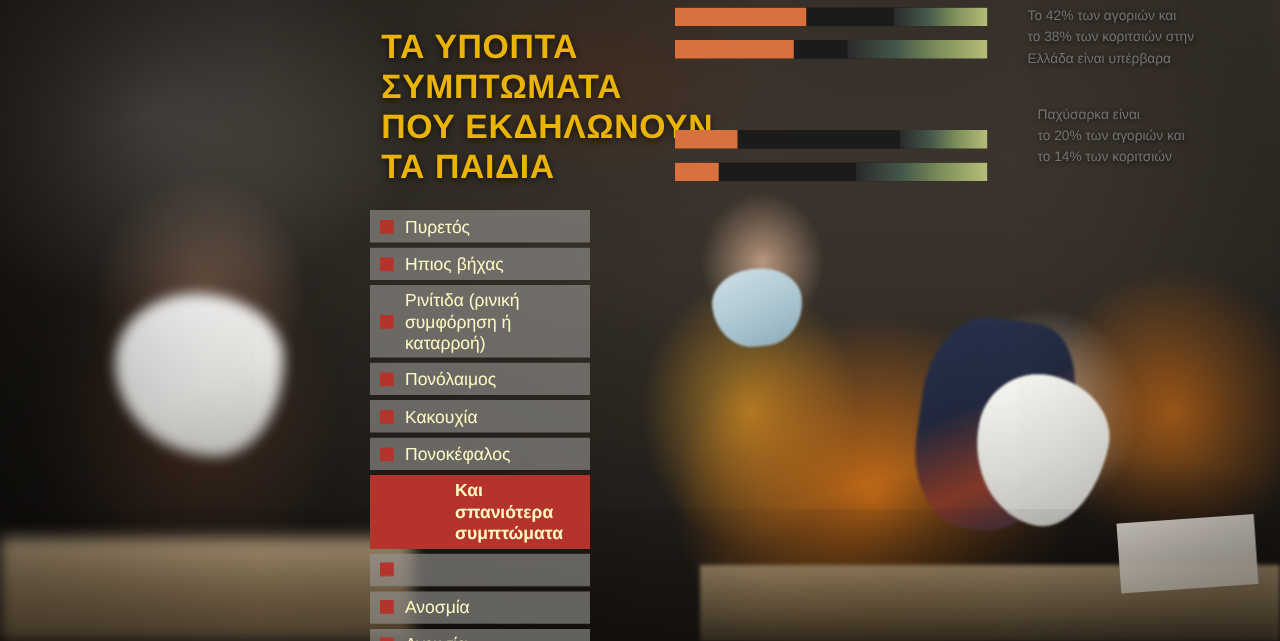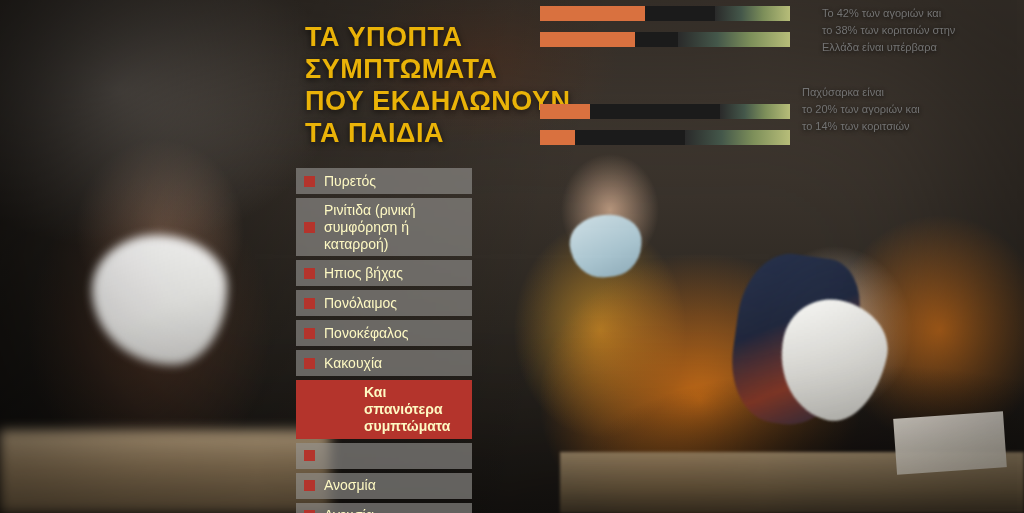--- a/index.html
+++ b/index.html
@@ -218,51 +218,51 @@
   <div class="bar" style="left:540px; top:130px; width:250px;">
     <div class="fill" style="width:14%"></div>
     <div class="tail" style="width:42%"></div>
   </div>
 
   <div class="note" style="left:822px; top:5px;">
     <div>Το 42% των αγοριών και</div>
     <div>το 38% των κοριτσιών στην</div>
     <div>Ελλάδα είναι υπέρβαρα</div>
   </div>
-  <div class="note" style="left:802px; top:84px;">
+  <div class="note" style="left:830px; top:84px;">
     <div>Παχύσαρκα είναι</div>
     <div>το 20% των αγοριών και</div>
     <div>το 14% των κοριτσιών</div>
   </div>
 
   <div class="list">
     <div class="item">
       <span class="sq"></span>
       <span class="label">Πυρετός</span>
     </div>
     <div class="item">
       <span class="sq"></span>
+      <span class="label">Ηπιος βήχας</span>
+    </div>
+    <div class="item">
+      <span class="sq"></span>
       <span class="label">Ρινίτιδα (ρινική συμφόρηση ή καταρροή)</span>
     </div>
     <div class="item">
       <span class="sq"></span>
-      <span class="label">Ηπιος βήχας</span>
-    </div>
-    <div class="item">
-      <span class="sq"></span>
       <span class="label">Πονόλαιμος</span>
     </div>
     <div class="item">
       <span class="sq"></span>
+      <span class="label">Κακουχία</span>
+    </div>
+    <div class="item">
+      <span class="sq"></span>
       <span class="label">Πονοκέφαλος</span>
     </div>
-    <div class="item">
-      <span class="sq"></span>
-      <span class="label">Κακουχία</span>
-    </div>
     <div class="item highlight">
       <span class="sq"></span>
       <span class="label">Και σπανιότερα συμπτώματα</span>
     </div>
     <div class="item">
       <span class="sq"></span>
     </div>
     <div class="item">
       <span class="sq"></span>
       <span class="label">Ανοσμία</span>

